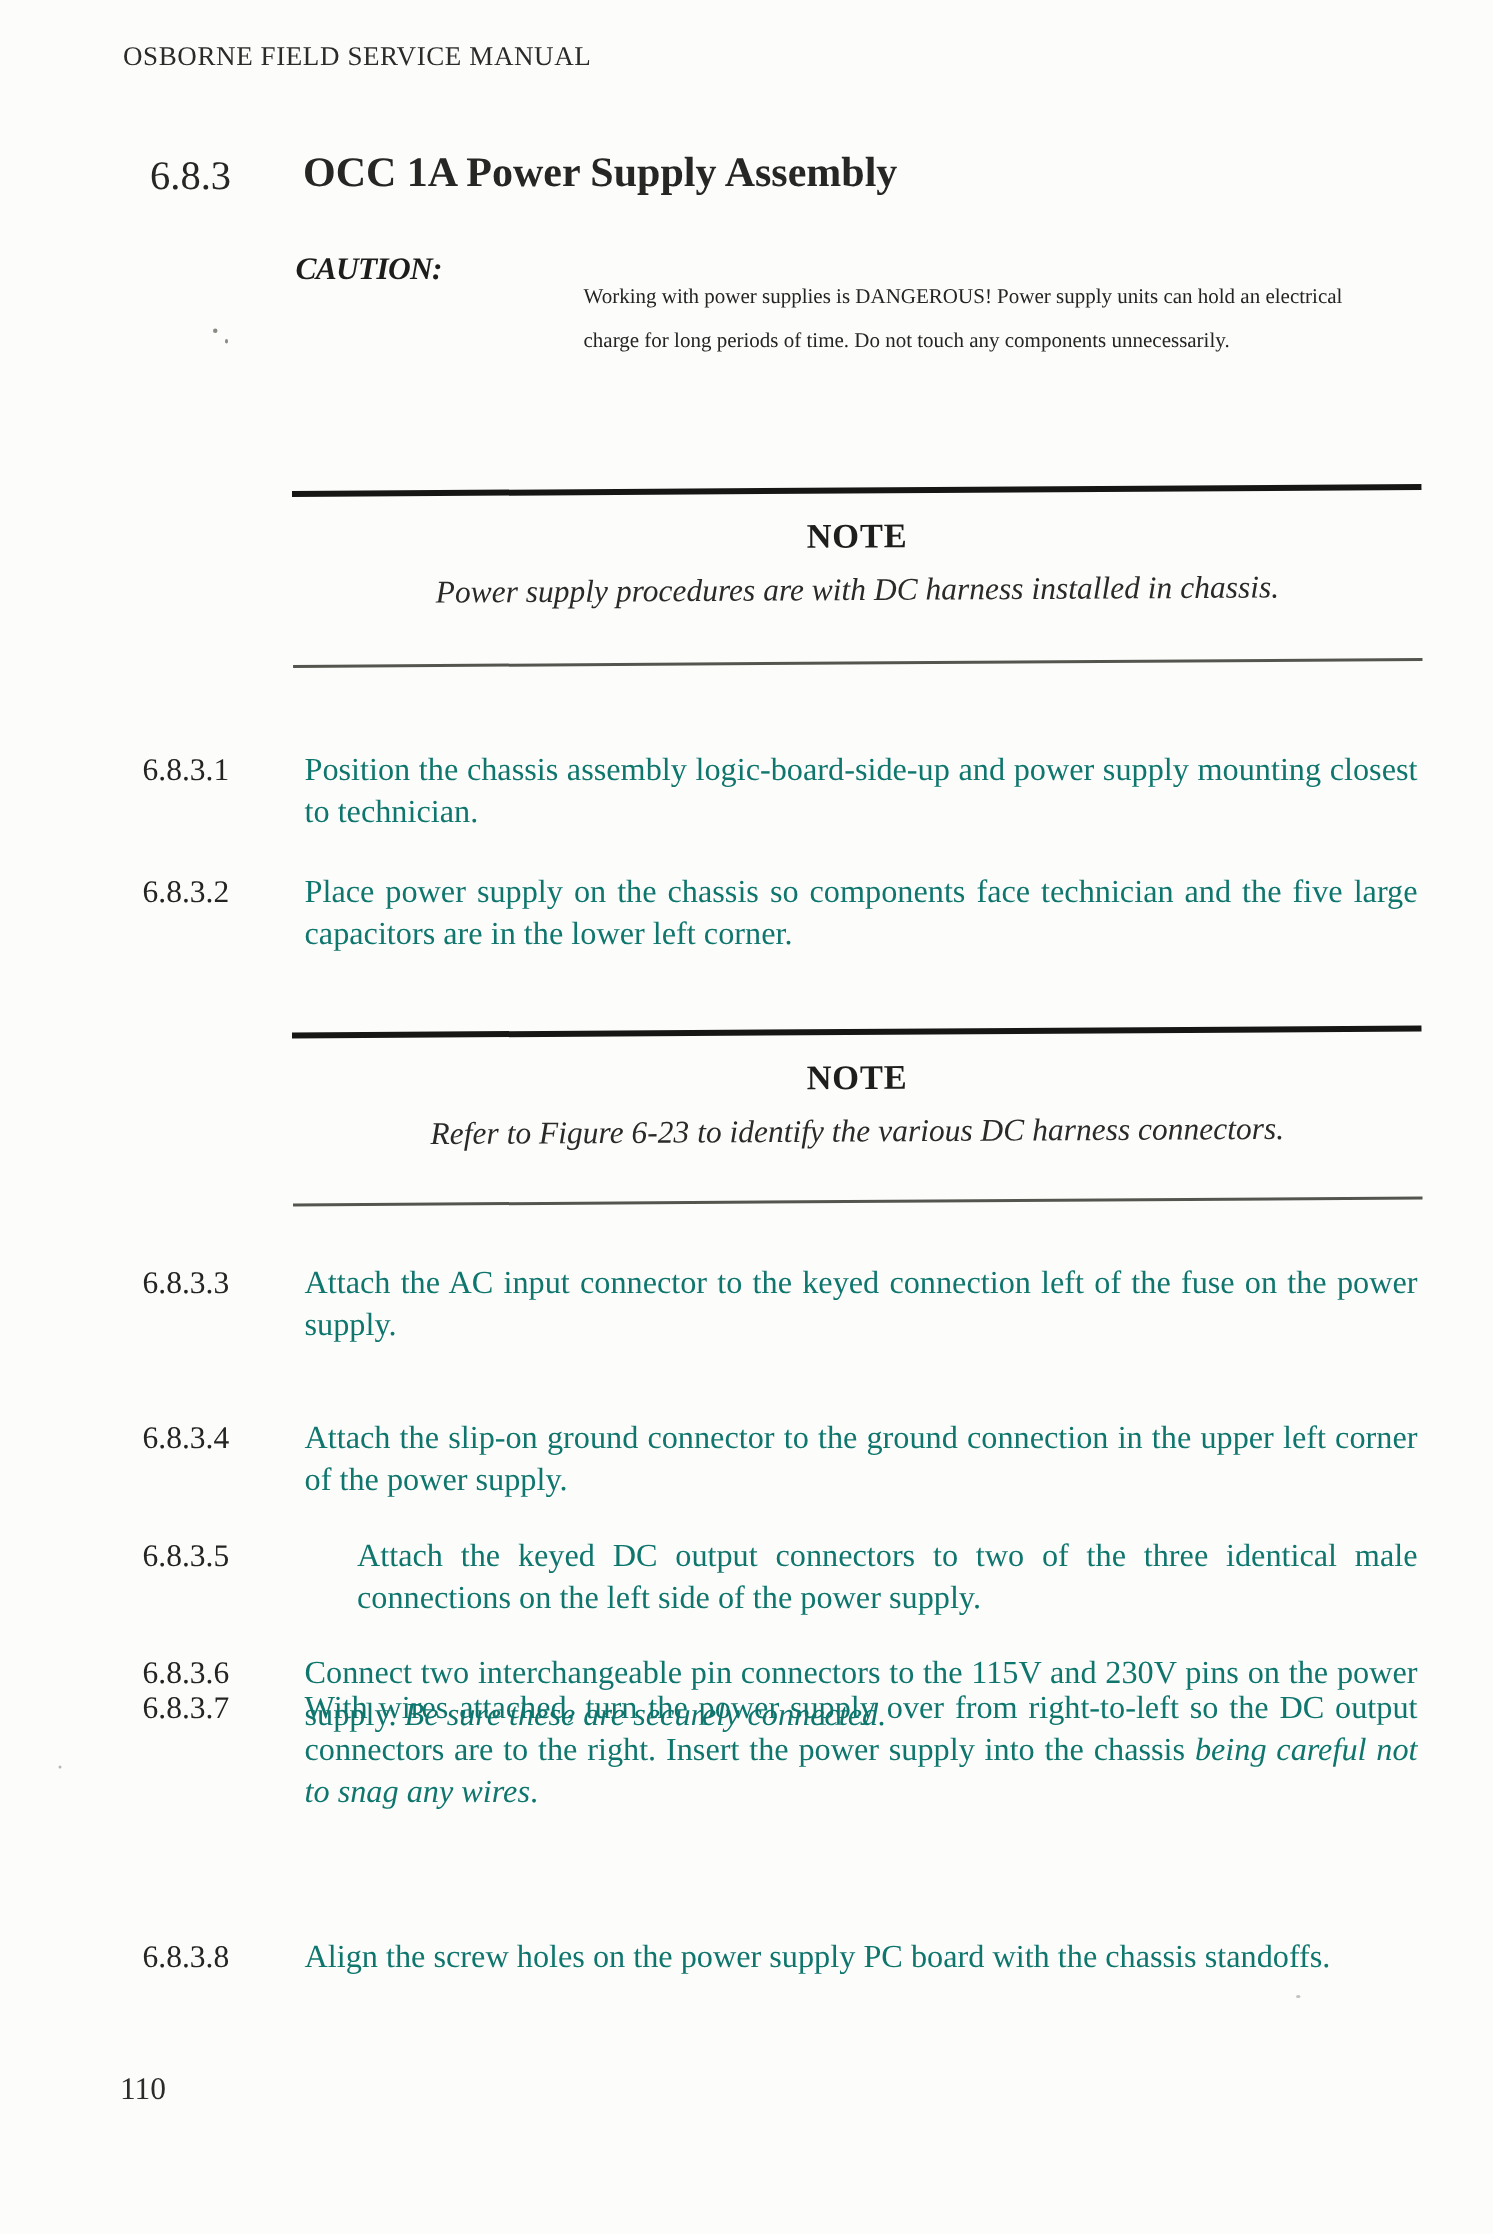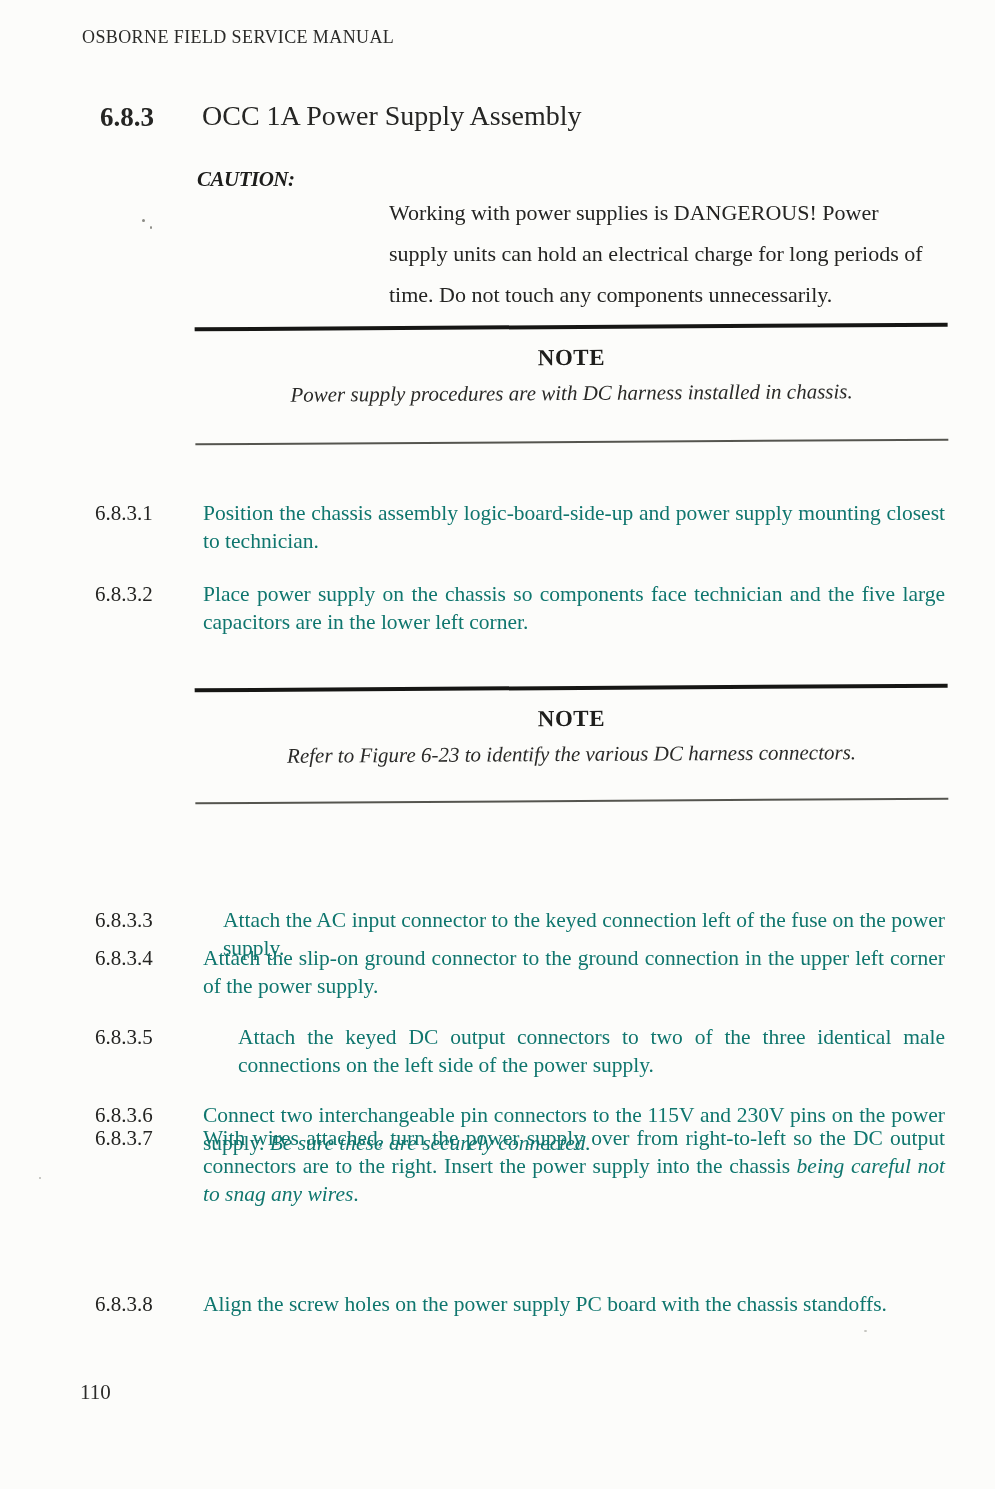--- a/index.html
+++ b/index.html
@@ -34,28 +34,28 @@
     position: absolute;
     top: 100px;
     left: 0;
     width: 100%;
   }
   .section-number {
     position: absolute;
     left: 100px;
     top: 2px;
     font-size: 27px;
-    font-weight: bold;
+    font-weight: normal;
   }
   .section-title {
     position: absolute;
     left: 202px;
     top: 0;
     font-size: 28px;
-    font-weight: normal;
+    font-weight: bold;
     white-space: nowrap;
   }
 
   .caution {
     position: absolute;
     top: 163px;
     left: 0;
     width: 100%;
   }
   .caution-label {
@@ -66,22 +66,22 @@
     font-weight: bold;
     font-style: italic;
     letter-spacing: -0.5px;
     color: #1d1d1b;
   }
   .caution-text {
     position: absolute;
     left: 389px;
     top: 7px;
     width: 546px;
-    font-size: 22px;
-    line-height: 41px;
+    font-size: 14px;
+    line-height: 29px;
     color: #242422;
   }
 
   .note-block {
     position: absolute;
     left: 195px;
     width: 753px;
     border-top: 4px solid #161614;
     border-bottom: 2px solid #55554f;
     text-align: center;
@@ -121,21 +121,21 @@
     margin: 0;
     font-size: 21.5px;
     line-height: 28px;
     text-align: justify;
     color: #0f766e;
   }
   .step-text em { font-style: italic; }
 
   .step.s1 { top: 499px; }
   .step.s2 { top: 580px; }
-  .step.s3 { top: 906px; gap: 20px; }
+  .step.s3 { top: 841px; }
   .step.s4 { top: 944px; }
   .step.s5 { top: 1023px; gap: 35px; }
   .step.s6 { top: 1101px; }
   .step.s7 { top: 1124px; }
   .step.s8 { top: 1290px; }
 
   .page-number {
     position: absolute;
     left: 80px;
     top: 1380px;

